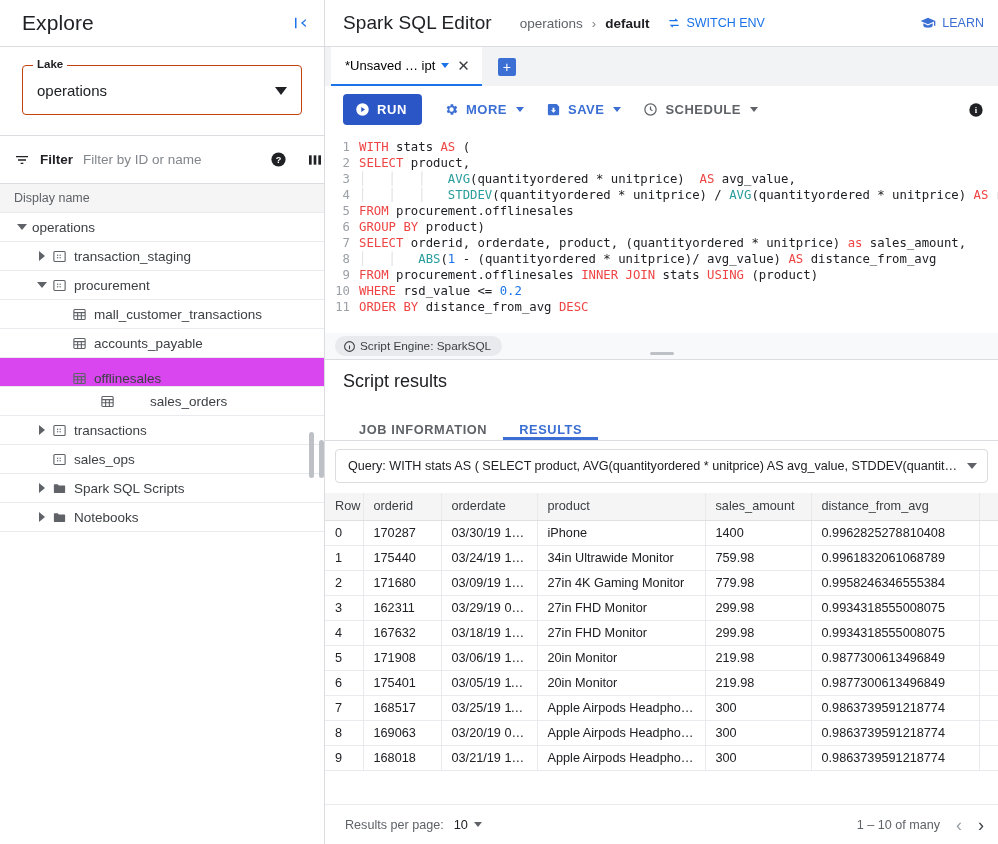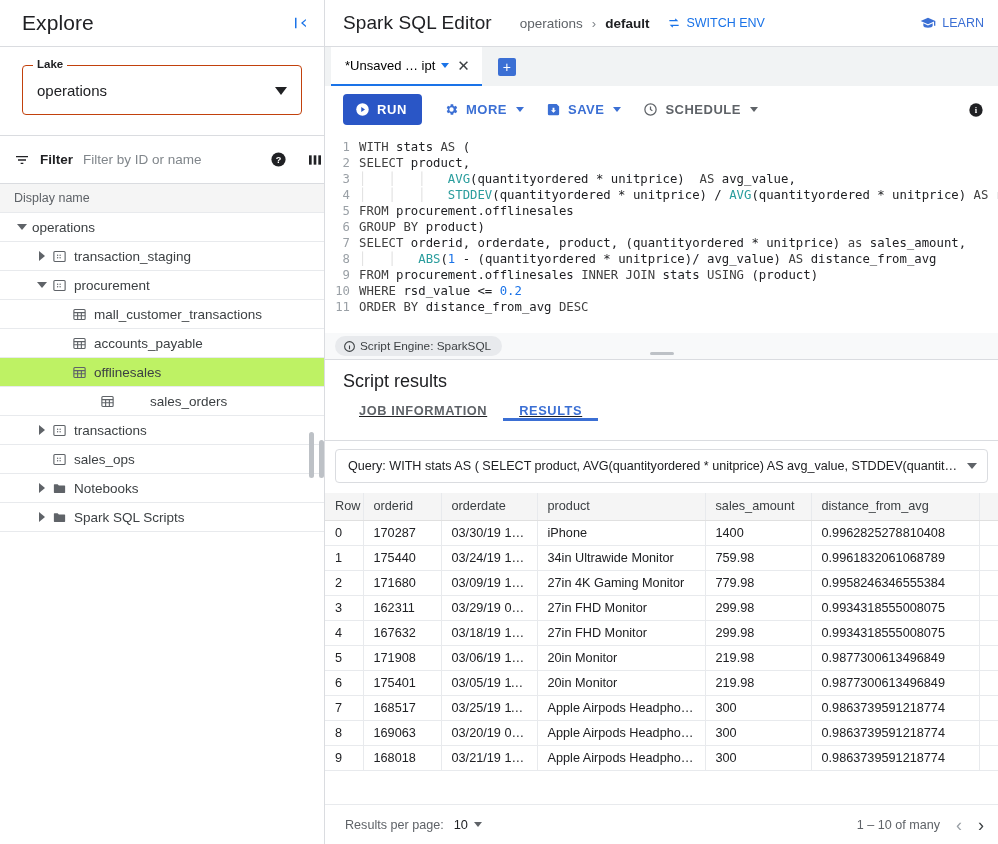--- a/index.html
+++ b/index.html
@@ -80,21 +80,21 @@
   }
   .tree { flex: 1; overflow-y: auto; }
   .tree-row {
     height: 29px;
     display: flex; align-items: center;
     border-bottom: 1px solid #e8eaed;
     font-size: 13.5px; color: #3c4043;
     cursor: pointer;
     padding-right: 8px;
   }
-  .tree-row.selected { background: #bef264; }
+  .tree-row.selected { background: #d946ef; align-items: flex-end; }
   .twisty { width: 20px; display:flex; align-items:center; justify-content:center; flex: 0 0 auto;}
   .tri-down { width:0;height:0;border-left:5px solid transparent;border-right:5px solid transparent;border-top:6px solid #5f6368; }
   .tri-right { width:0;height:0;border-top:5px solid transparent;border-bottom:5px solid transparent;border-left:6px solid #5f6368; }
   .node-icon { width: 22px; display:flex; align-items:center; flex:0 0 auto; }
   .node-label { white-space: nowrap; overflow: hidden; text-overflow: ellipsis; }
 
   .sb-scroll-v {
     position: absolute; right: 10px; top: 432px;
     width: 5px; height: 46px; background: #bdc1c6; border-radius: 3px;
   }
@@ -184,21 +184,21 @@
     overflow: hidden;
     position: relative;
     border-bottom: none;
   }
   .code-line { display: flex; white-space: pre; height: 16px; }
   .ln {
     width: 34px; min-width:34px; text-align: right; padding-right: 9px;
     color: #9aa0a6; user-select: none;
   }
   .code { color: #202124; }
-  .kw { color: #404040; }
+  .kw { color: #ef4444; }
   .fn { color: #2a9d9d; }
   .num { color: #1a73e8; }
   .ind { color: #e0e0e0; }
 
   .engine-bar {
     height: 26px; min-height: 26px;
     background: #f8f9fa;
     display: flex; align-items: center;
     padding-left: 10px;
     position: relative;
@@ -218,24 +218,23 @@
   .results-title-row {
     height: 44px; min-height: 44px;
     display: flex; align-items: center;
     padding-left: 18px;
     border-top: 1px solid #dadce0;
   }
   .results-title { font-size: 18px; color: #202124; }
 
   .res-tabs {
     height: 38px; min-height: 38px;
-    display: flex; align-items: flex-start;
+    display: flex; align-items: flex-end;
     border-bottom: 1px solid #dadce0;
     padding-left: 18px;
-    text-decoration: underline;
   }
   .res-tab {
     display: flex; align-items: center;
     padding: 0 16px; font-size: 12.8px; font-weight: bold; letter-spacing: .6px;
     color: #5f6368; cursor: pointer;
     border-bottom: 3px solid transparent;
   }
   .res-tab.active { color: #3b6fd4; border-bottom-color: #3b6fd4; }
 
   .query-select-wrap { padding: 8px 10px 10px 10px; }
@@ -452,32 +451,32 @@
         </div>
         <div class="tree-row" style="padding-left: 32px;">
           <span class="twisty">
             <i class="tri-right"></i>
           </span>
           <span class="node-icon">
             <svg width="15" height="15" viewBox="0 0 24 24" fill="#5f6368">
               <path d="M3 6a1 1 0 011-1h5l2 2h9a1 1 0 011 1v10a1 1 0 01-1 1H4a1 1 0 01-1-1z"></path>
             </svg>
           </span>
-          <span class="node-label">Notebooks</span>
+          <span class="node-label">Spark SQL Scripts</span>
         </div>
         <div class="tree-row" style="padding-left: 32px;">
           <span class="twisty">
             <i class="tri-right"></i>
           </span>
           <span class="node-icon">
             <svg width="15" height="15" viewBox="0 0 24 24" fill="#5f6368">
               <path d="M3 6a1 1 0 011-1h5l2 2h9a1 1 0 011 1v10a1 1 0 01-1 1H4a1 1 0 01-1-1z"></path>
             </svg>
           </span>
-          <span class="node-label">Spark SQL Scripts</span>
+          <span class="node-label">Notebooks</span>
         </div>
       </div>
 
     <div class="sb-scroll-v"></div>
     <div class="sb-scroll-edge"></div>
   </div>
 
   <div id="main">
 
     <div class="top-header">

